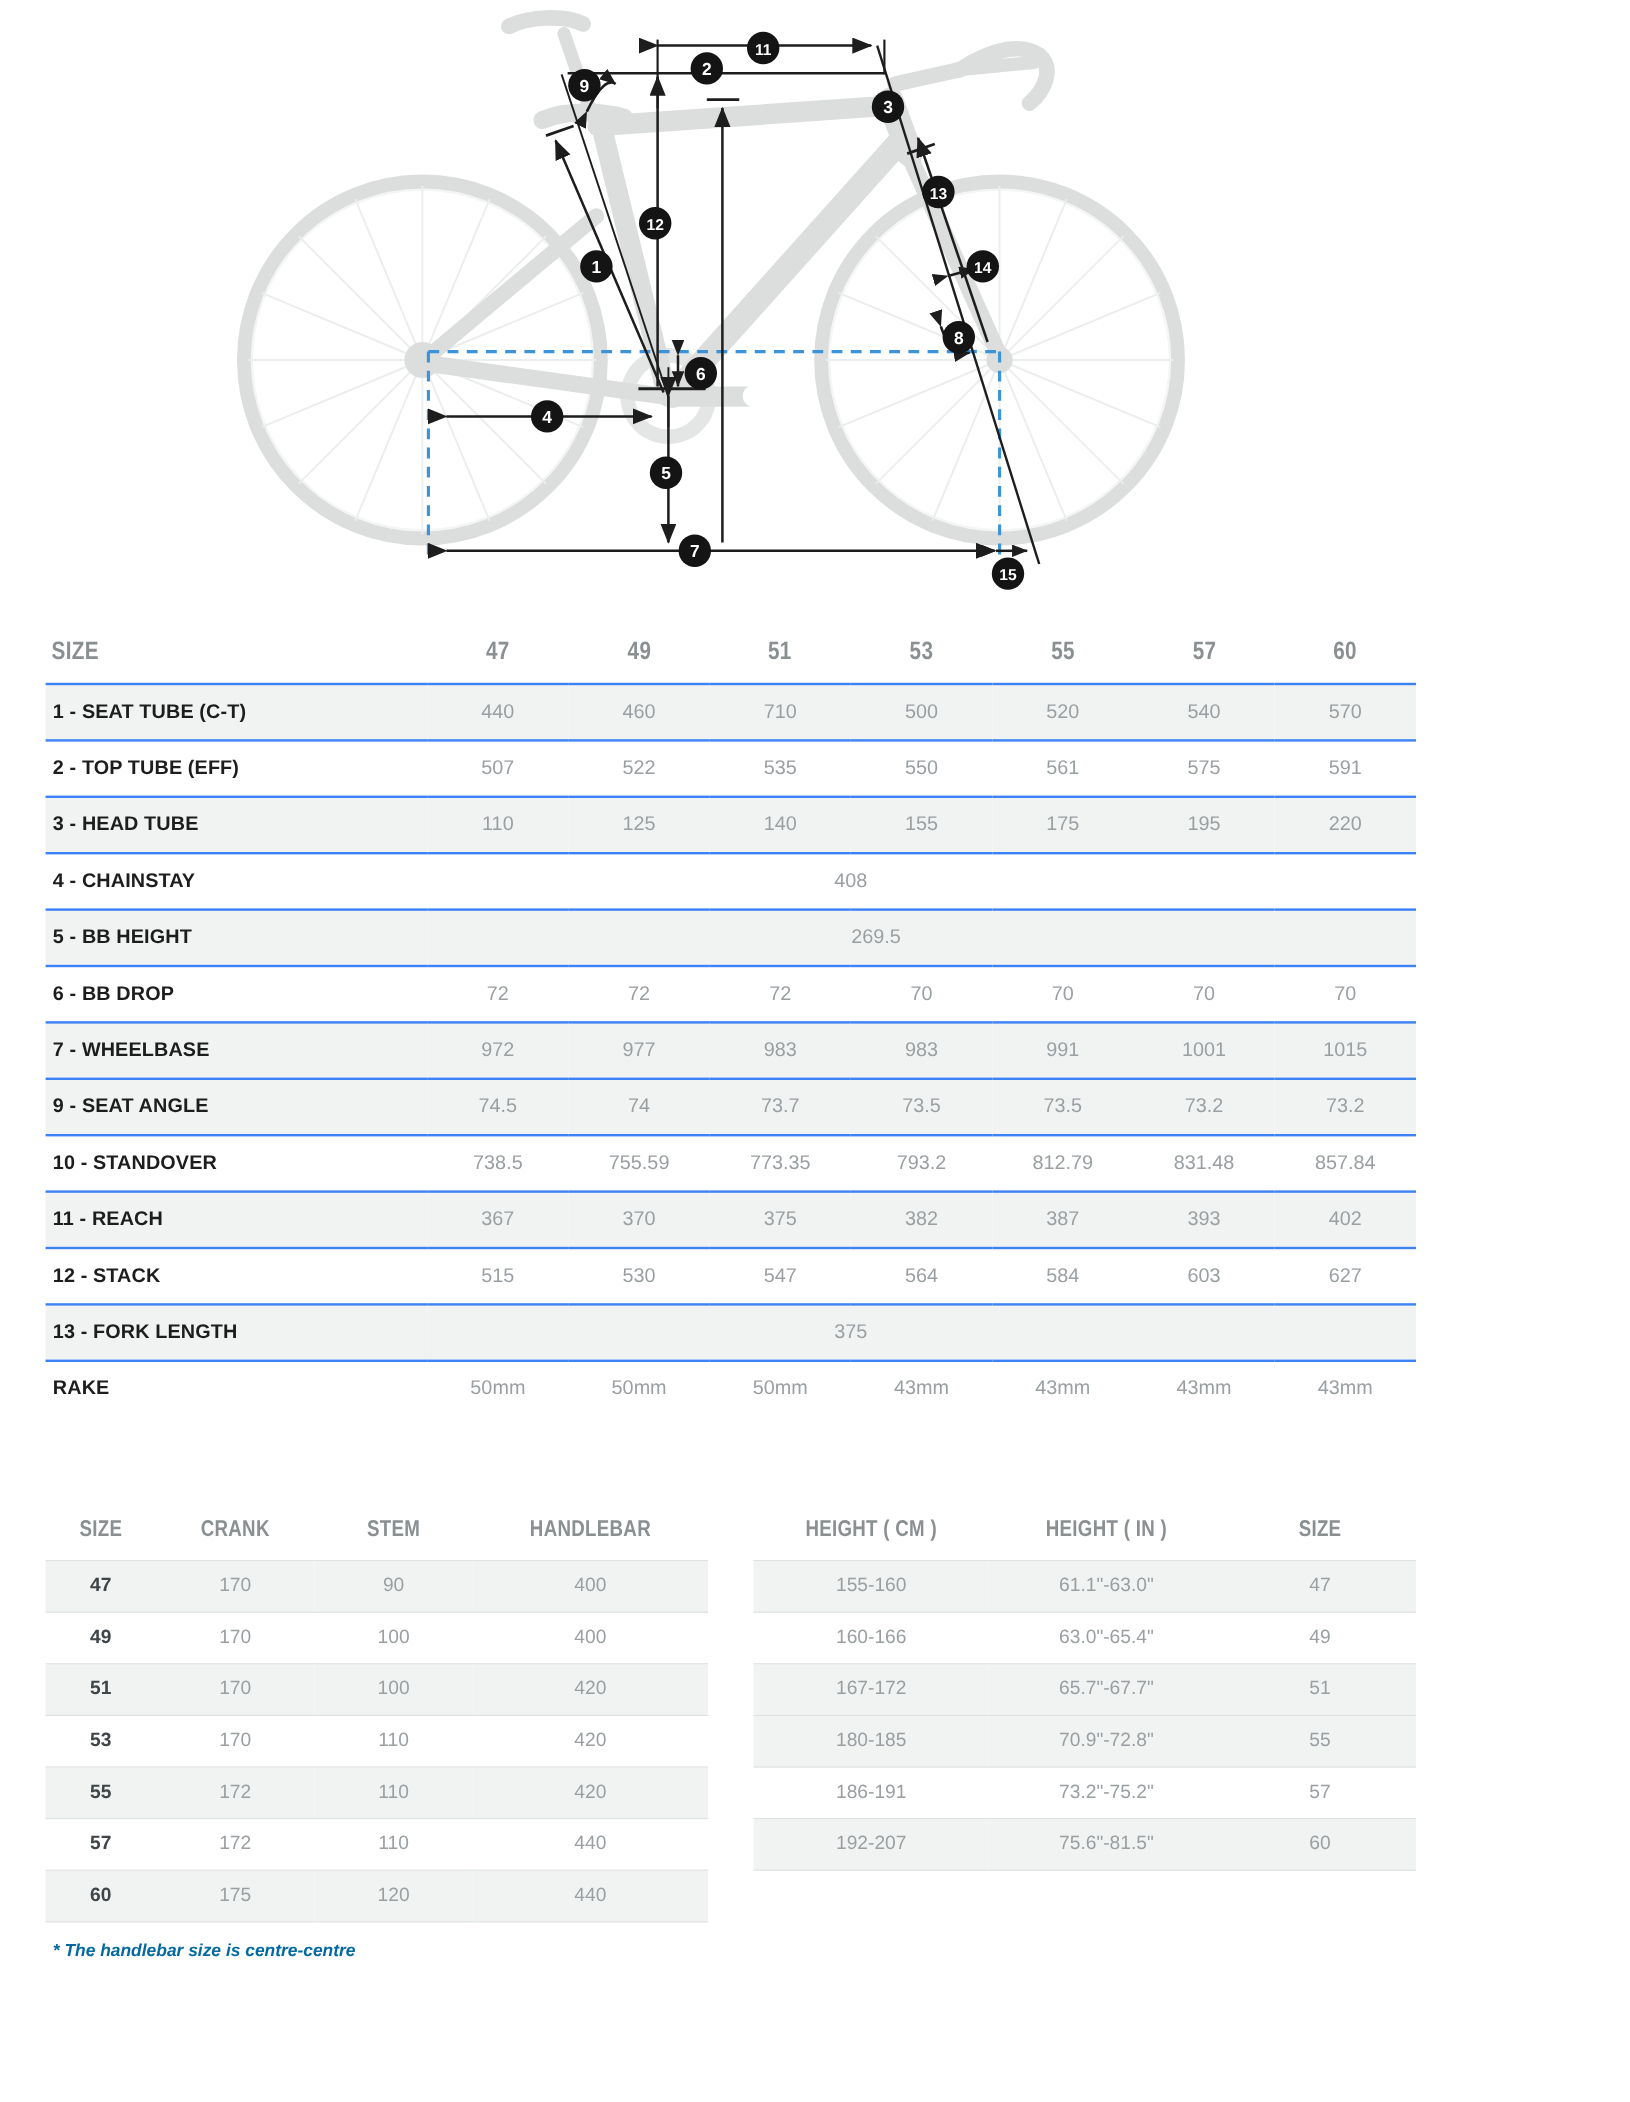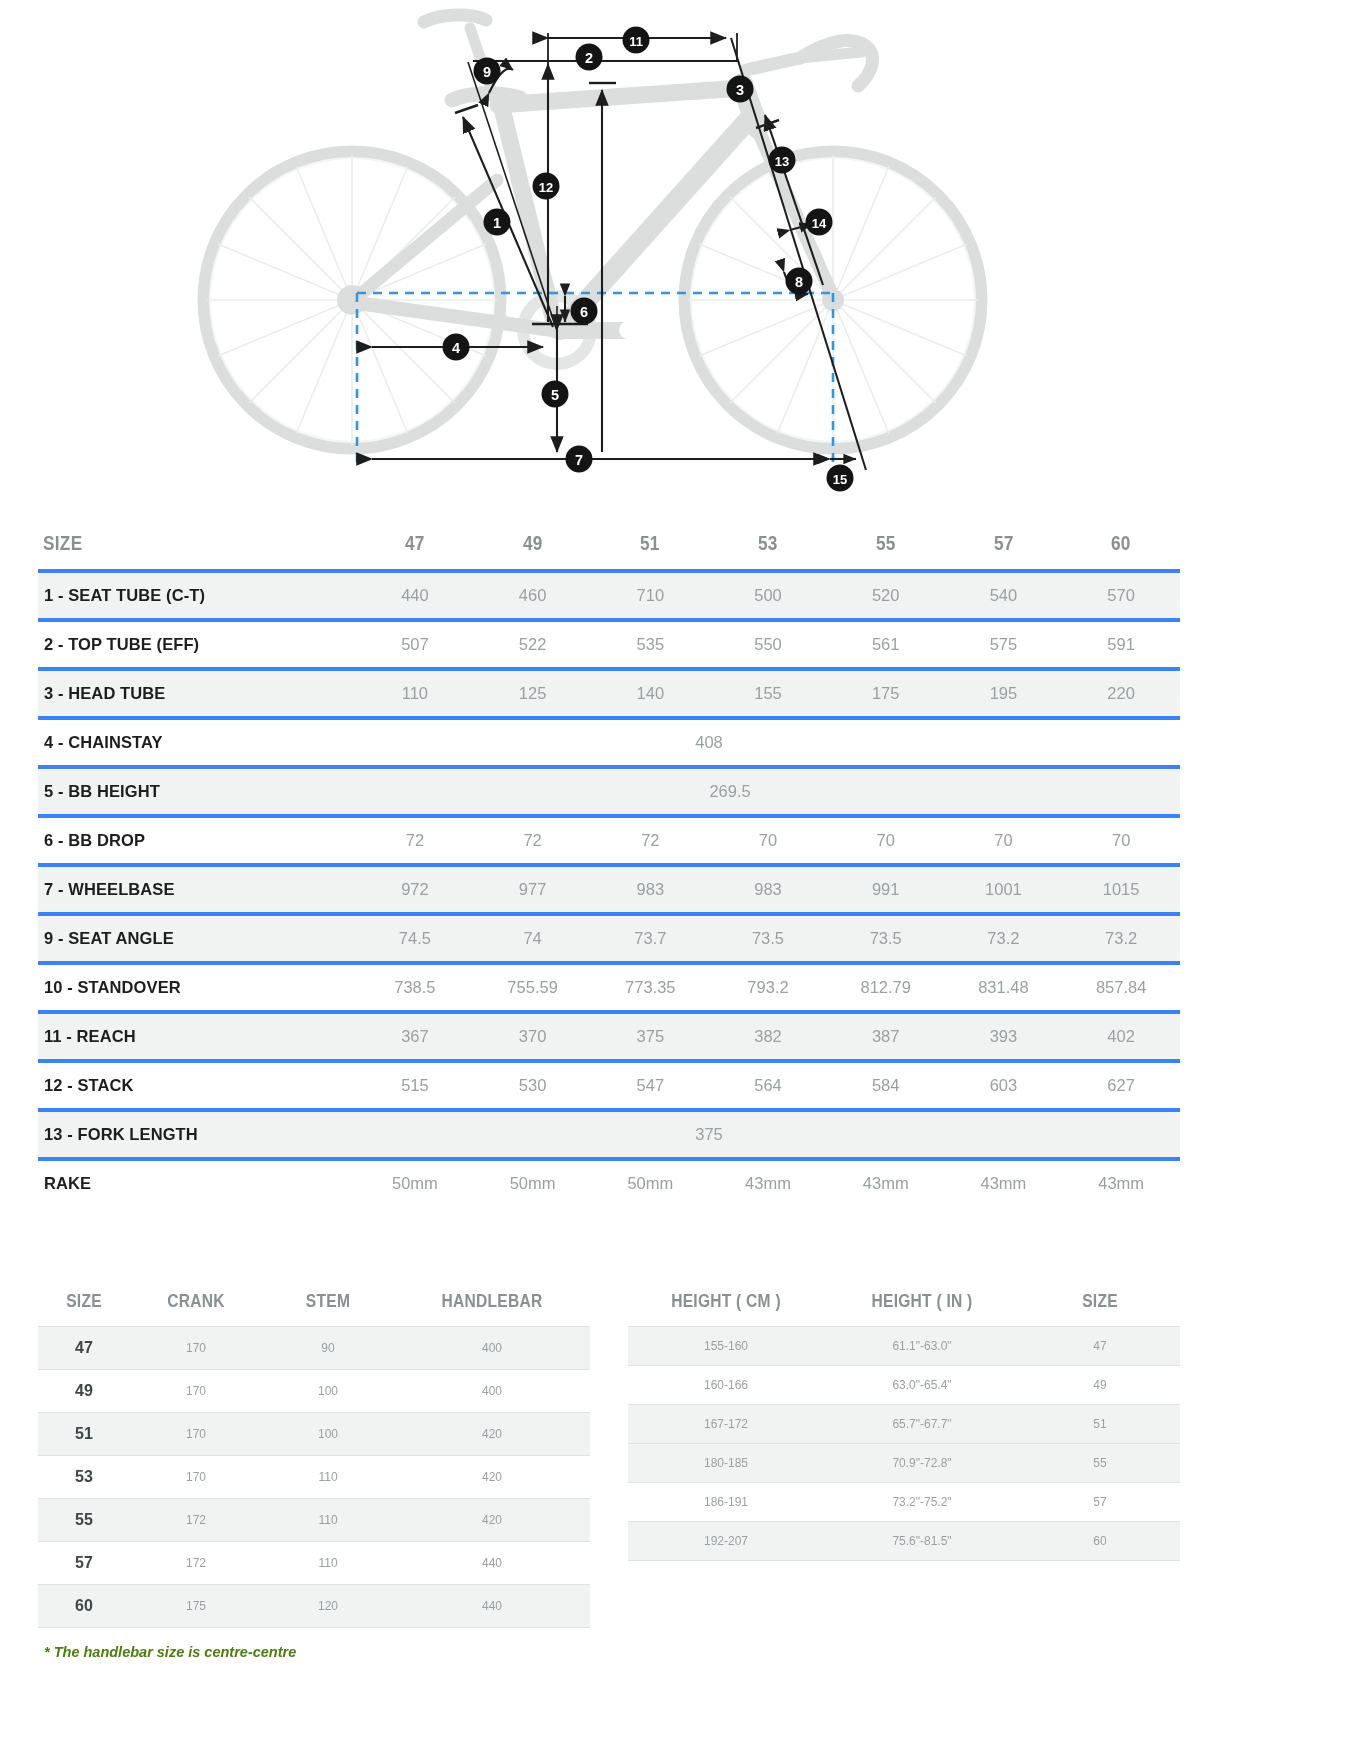--- a/index.html
+++ b/index.html
@@ -35,21 +35,21 @@
     transform: scaleX(0.82);
     border: 0;
   }
   table.geo thead th.lbl-head {
     text-align: left;
     padding-left: 6px;
     transform-origin: left center;
   }
   table.geo thead th.val-head { transform-origin: center center; }
 
-  table.geo tbody tr { border-top: 4px solid #3b82f6; }
+  table.geo tbody tr { border-top: 2px solid #3b82f6; }
   table.geo tbody tr.alt { background: #f1f3f3; }
   table.geo tbody td {
     padding: 13px 0 13px 0;
     font-size: 16.5px;
     text-align: center;
     color: #9a9fa2;
     vertical-align: middle;
   }
   table.geo tbody td.row-label {
     text-align: left;
@@ -75,35 +75,35 @@
     color: #8a8f92;
     text-transform: uppercase;
     padding: 6px 0 14px 0;
     text-align: center;
     transform: scaleX(0.82);
   }
   table.mini tbody tr { border-top: 1px solid #dfe2e3; }
   table.mini tbody tr.alt { background: #f1f3f3; }
   table.mini tbody td {
     padding: 12px 0;
-    font-size: 12px;
+    font-size: 16px;
     text-align: center;
     color: #9a9fa2;
   }
   table.mini tbody td.sz {
     font-weight: bold;
     color: #404548;
     font-size: 16px;
   }
   table.mini tbody tr.last { border-bottom: 1px solid #dfe2e3; }
 
   .footnote {
     font-size: 14.5px;
     font-style: italic;
-    color: #4d7c0f;
+    color: #0369a1;
     padding: 16px 0 0 6px;
     font-weight: bold;
   }
   .mini-left col.c1 { width: 92px; }
   .mini-left col.c2 { width: 132px; }
   .mini-left col.c3 { width: 132px; }
   .mini-left col.c4 { width: 196px; }
 
   .mini-right col.r1 { width: 196px; }
   .mini-right col.r2 { width: 196px; }

